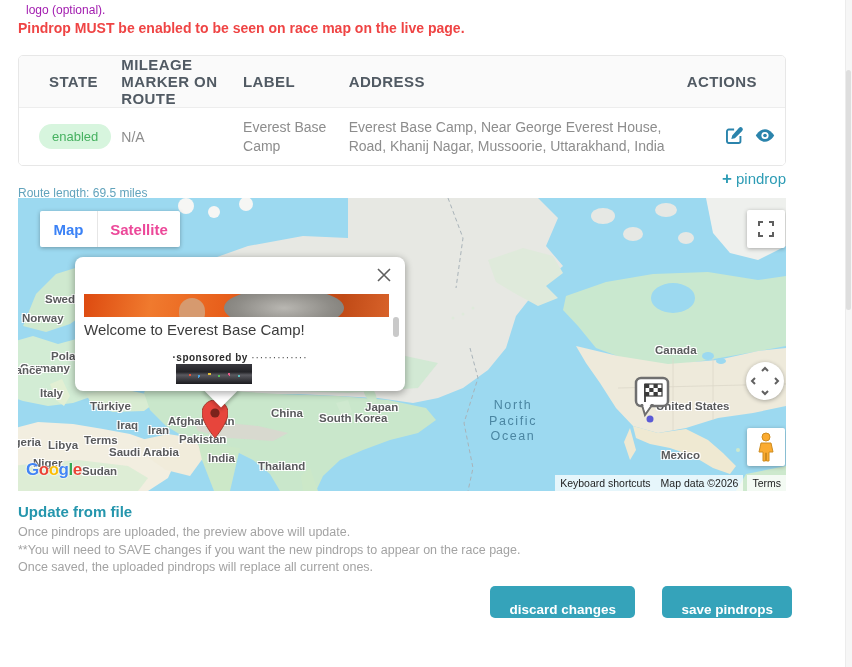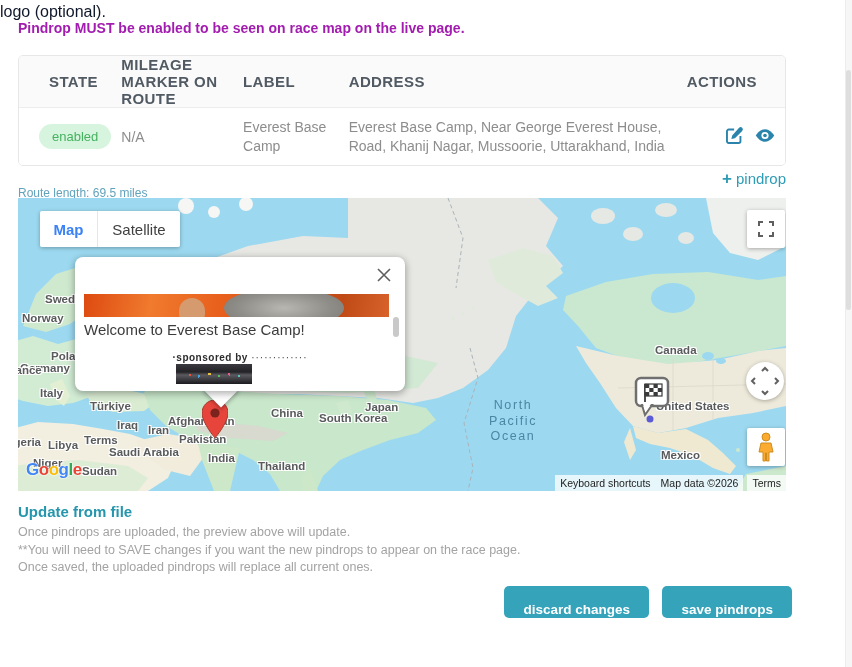--- a/index.html
+++ b/index.html
@@ -1,22 +1,22 @@
 <!DOCTYPE html>
 <html><head>
 <meta charset="utf-8">
 <style>
   * { margin:0; padding:0; box-sizing:border-box; }
   html,body { background:#fff; }
   body { font-family:"Liberation Sans", sans-serif; }
   .page { position:relative; width:852px; height:667px; background:#fff; overflow:hidden; }
 
   
-  .top-note { position:absolute; left:0; top:3px; font-size:16px; color:#0f172a; }
-  .warning  { position:absolute; left:18px; top:20px; font-size:14px; font-weight:bold; color:#a21caf; }
+  .top-note { position:absolute; left:26px; top:3px; font-size:12px; color:#a21caf; }
+  .warning  { position:absolute; left:18px; top:20px; font-size:14px; font-weight:bold; color:#ef4444; }
 
   
   .ptable { position:absolute; left:18px; top:55px; width:768px; border-collapse:separate; border-spacing:0;
             border:1px solid #e7e7e7; border-radius:5px; overflow:hidden; background:#fff; }
   .ptable thead th { background:#fafafa; height:43px; text-align:left; vertical-align:middle;
             font-size:15px; letter-spacing:.4px; color:#515a63; font-weight:bold; border-bottom:1px solid #ededed; padding-right:8px; }
   .ptable th.c1 { padding-left:30px; width:95px; }
   .ptable th.c2 { width:124px; }
   .ptable th.c3 { width:108px; }
   .ptable th.c4 { width:351px; }
@@ -39,21 +39,21 @@
   .map svg.terrain { position:absolute; left:0; top:0; }
   .mlabel { position:absolute; font-size:11.5px; font-weight:bold; color:#595a5c; white-space:nowrap; z-index:10;
             text-shadow:-1px -1px 0 #fff, 1px -1px 0 #fff, -1px 1px 0 #fff, 1px 1px 0 #fff; }
   .ocean-label { position:absolute; left:455px; top:200px; width:80px; z-index:10; text-align:center;
             font-size:12.5px; letter-spacing:1.6px; color:#4b86a2; line-height:1.25; font-weight:normal; }
 
   
   .maptype { position:absolute; left:22px; top:13px; z-index:20; display:flex; box-shadow:0 1px 4px rgba(0,0,0,.3); border-radius:2px; }
   .maptype button { border:0; background:#fff; height:36px; font-family:"Liberation Sans",sans-serif; font-size:15px; cursor:pointer; }
   .maptype .bt-map { width:58px; font-weight:bold; color:#3b82f6; border-right:1px solid #e6e6e6; border-radius:2px 0 0 2px; }
-  .maptype .bt-sat { width:82px; color:#404040; border-radius:0 2px 2px 0; }
+  .maptype .bt-sat { width:82px; color:#ec4899; border-radius:0 2px 2px 0;font-weight:bold; }
 
   
   .fullscreen-btn { position:absolute; left:729px; top:12px; width:38px; height:38px; background:#fff; border:0; border-radius:2px;
             box-shadow:0 1px 4px rgba(0,0,0,.3); cursor:pointer; z-index:20; display:flex; align-items:center; justify-content:center; }
 
   
   .pan-ctl { position:absolute; left:728px; top:164px; width:38px; height:38px; border-radius:50%; background:#fff;
             box-shadow:0 1px 4px rgba(0,0,0,.3); z-index:20; cursor:pointer; }
 
   
@@ -98,21 +98,21 @@
 
   
   .update-head { position:absolute; left:18px; top:503px; font-size:15px; font-weight:bold; color:#2596ad; cursor:pointer; }
   .help1 { position:absolute; left:18px; top:525px; font-size:12.5px; color:#a3a3a3; }
   .help2 { position:absolute; left:18px; top:543px; font-size:12.5px; color:#a3a3a3; }
   .help3 { position:absolute; left:18px; top:560px; font-size:12.5px; color:#a3a3a3; }
 
   .btn-row { position:absolute; left:18px; top:586px; width:774px; text-align:right; }
   .btn-row button { background:#35a3ba; color:#fff; border:0; border-radius:5px; height:31px; padding:16px 19px;
             font-family:"Liberation Sans",sans-serif; font-size:13.5px; font-weight:bold; cursor:pointer; }
-  .btn-row button + button { margin-left:9px; }
+  .btn-row button + button { margin-left:23px; }
 
   
   .scroll-track { position:absolute; right:0; top:0; width:7px; height:667px; background:#f6f6f6; border-left:1px solid #ececec; }
   .scroll-thumb { position:absolute; right:1px; top:70px; width:5px; height:240px; background:#dedede; border-radius:3px; }
 </style>
 </head>
 <body>
 
 <div class="page">
 

